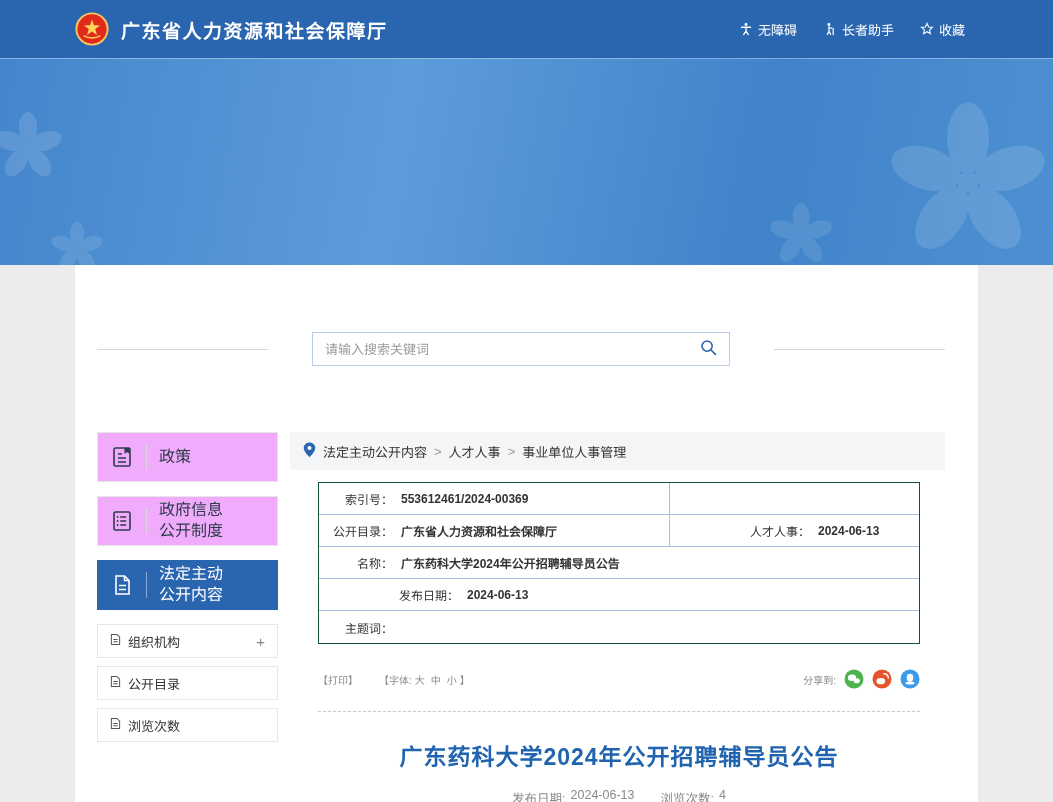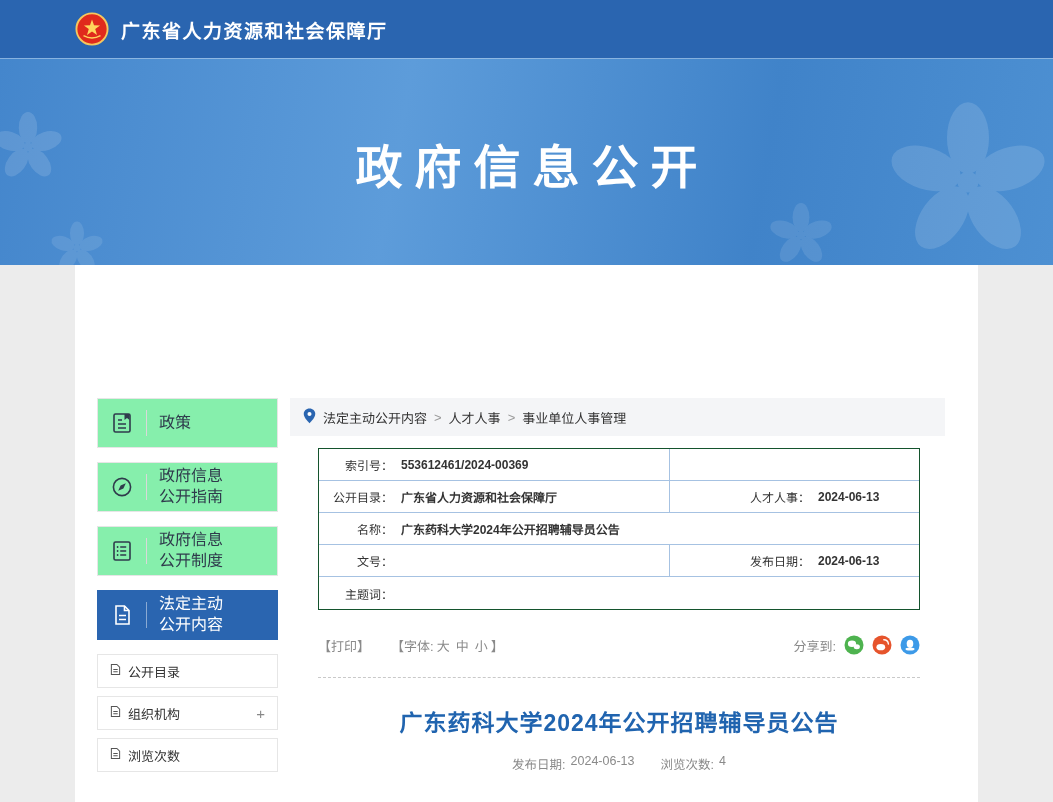--- a/index.html
+++ b/index.html
@@ -58,21 +58,21 @@
     width:42px; height:100%; border:none; background:transparent;
     display:flex; align-items:center; justify-content:center; cursor:pointer;
   }
 
   
   .columns { display:flex; gap:12px; margin-top:66px; }
 
   
   .sidebar { width:181px; flex:none; }
   .side-item {
-    height:50px; background:#86efac; border:1px solid #e6e6e6;
+    height:50px; background:#f0abfc; border:1px solid #e6e6e6;
     display:flex; align-items:center; margin-bottom:14px;
     cursor:pointer; color:#2f3b4c;
   }
   .side-icon { width:48px; display:flex; justify-content:center; color:#2f3b4c; flex:none; }
   .side-sep { width:1px; height:26px; background:#d9d9d9; flex:none; }
   .side-label { font-size:16px; width:70px; margin-left:12px; line-height:1.3; }
   .side-item.active { background:#2a65b0; border-color:#2a65b0; color:#fff; }
   .side-item.active .side-icon { color:#fff; }
   .side-item.active .side-sep { background:rgba(255,255,255,.45); }
   .sub-item {
@@ -100,21 +100,21 @@
   .tcell.c-left { width:58.5%; border-right:1px solid #a6c2e2; }
   .tcell.c-right { flex:1; }
   .tcell.c-full { width:100%; }
   .tlabel { flex:none; text-align:right; }
   .c-left .tlabel, .c-full .tlabel { width:74px; }
   .c-right .tlabel { width:140px; }
   .tvalue { margin-left:8px; white-space:nowrap;font-weight:bold; }
 
   .article-toolbar {
     display:flex; align-items:center; justify-content:space-between;
-    margin-top:25px; font-size:13px; color:#8a8a8a;
+    margin-top:25px; font-size:10px; color:#8a8a8a;
   }
   .tool-left { display:flex; align-items:center; gap:10px; }
   .tool-link { color:#8a8a8a; cursor:pointer; }
   .font-group { display:flex; align-items:center;margin-left:11px; }
   .font-size-btn { color:#8a8a8a; cursor:pointer; margin:0 3px; }
   .tool-right { display:flex; align-items:center; gap:8px; }
   .share-btn { width:20px; height:20px; border-radius:50%; cursor:pointer; display:flex; }
 
   .dashed { border-top:1px dashed #c9c9c9; margin-top:22px; }
 
@@ -137,20 +137,48 @@
     <span class="emblem">
       <svg viewBox="0 0 36 36" width="34" height="34">
         <circle cx="18" cy="18" r="16.5" fill="#e02a1c"></circle>
         <circle cx="18" cy="18" r="16.5" fill="none" stroke="#f6c75c" stroke-width="2"></circle>
         <polygon fill="#ffd65c" points="18,8 20.12,14.09 26.56,14.22 21.42,18.11 23.29,24.28 18,20.6 12.71,24.28 14.58,18.11 9.44,14.22 15.88,14.09"></polygon>
         <path d="M9 25 Q18 30 27 25" stroke="#ffd65c" stroke-width="1.6" fill="none"></path>
       </svg>
     </span>
     <span class="site-title">广东省人力资源和社会保障厅</span>
   </div>
+  <nav class="topbar-links">
+    <a class="topbar-link">
+      <span class="ticon">
+        <svg width="14" height="14" viewBox="0 0 16 16">
+          <circle cx="8" cy="2.8" r="1.7" fill="#fff"></circle>
+          <path d="M2.8 6 L13.2 6 M8 6 L8 10.3 M8 10.3 L5.3 14.3 M8 10.3 L10.7 14.3" stroke="#fff" stroke-width="1.5" fill="none" stroke-linecap="round"></path>
+        </svg>
+      </span>
+      <span>无障碍</span>
+    </a>
+    <a class="topbar-link">
+      <span class="ticon">
+        <svg width="14" height="14" viewBox="0 0 16 16">
+          <circle cx="6.8" cy="2.8" r="1.7" fill="#fff"></circle>
+          <path d="M6.8 5 L6.8 10.5 M6.8 7 L10 7 M6.8 10.5 L4.8 14.3 M6.8 10.5 L8.8 14.3 M11.6 7.4 L11.6 14.3" stroke="#fff" stroke-width="1.4" fill="none" stroke-linecap="round"></path>
+        </svg>
+      </span>
+      <span>长者助手</span>
+    </a>
+    <a class="topbar-link">
+      <span class="ticon">
+        <svg width="14" height="14" viewBox="0 0 16 16">
+          <path d="M8 1.5 L9.8 5.6 L14.3 6 L10.9 9 L11.9 13.4 L8 11.1 L4.1 13.4 L5.1 9 L1.7 6 L6.2 5.6 Z" fill="none" stroke="#fff" stroke-width="1.2"></path>
+        </svg>
+      </span>
+      <span>收藏</span>
+    </a>
+  </nav>
 </header>
 
 <section class="banner">
   <svg class="flower" style="left:-18px;top:42px;width:92px;height:92px;" viewBox="0 0 100 100" fill="#fff">
     <ellipse cx="50" cy="29" rx="10" ry="17"></ellipse>
       <ellipse cx="50" cy="29" rx="10" ry="17" transform="rotate(72 50 50)"></ellipse>
       <ellipse cx="50" cy="29" rx="10" ry="17" transform="rotate(144 50 50)"></ellipse>
       <ellipse cx="50" cy="29" rx="10" ry="17" transform="rotate(216 50 50)"></ellipse>
       <ellipse cx="50" cy="29" rx="10" ry="17" transform="rotate(288 50 50)"></ellipse>
       <circle cx="50" cy="50" r="5"></circle>
@@ -172,53 +200,57 @@
       <circle cx="50" cy="50" r="5"></circle>
   </svg>
   <svg class="flower" style="right:210px;bottom:-12px;width:84px;height:84px;opacity:.1;" viewBox="0 0 100 100" fill="#fff">
     <ellipse cx="50" cy="29" rx="10" ry="17"></ellipse>
       <ellipse cx="50" cy="29" rx="10" ry="17" transform="rotate(72 50 50)"></ellipse>
       <ellipse cx="50" cy="29" rx="10" ry="17" transform="rotate(144 50 50)"></ellipse>
       <ellipse cx="50" cy="29" rx="10" ry="17" transform="rotate(216 50 50)"></ellipse>
       <ellipse cx="50" cy="29" rx="10" ry="17" transform="rotate(288 50 50)"></ellipse>
       <circle cx="50" cy="50" r="5"></circle>
   </svg>
-  <h1 class="banner-title">政府信息公开</h1>
 </section>
 
 <div class="content-wrap">
   <div class="card">
 
+    <div class="search-row">
+      <div class="rule"></div>
+      <div class="search-box">
+        <input class="search-input" type="text" placeholder="请输入搜索关键词" style="">
+        <button class="search-btn">
+          <span>
+            <svg width="17" height="17" viewBox="0 0 18 18" fill="none" stroke="#2a65b0" stroke-width="1.7">
+              <circle cx="7.5" cy="7.5" r="5.4"></circle>
+              <path d="M11.7 11.7 L16.3 16.3" stroke-linecap="round"></path>
+            </svg>
+          </span>
+        </button>
+      </div>
+      <div class="rule"></div>
+    </div>
 
     <div class="columns">
 
       <aside class="sidebar">
 
         <div class="side-item">
           <span class="side-icon">
             <svg width="24" height="24" viewBox="0 0 24 24" fill="none" stroke="currentColor" stroke-width="1.6">
               <rect x="4" y="3" width="16" height="18" rx="1.5"></rect>
               <path d="M8 9h4 M8 13h8 M8 17h8"></path>
               <path d="M14.5 3 v6 l2.5 -2 2.5 2 v-6" fill="currentColor" stroke="none"></path>
             </svg>
           </span>
           <span class="side-sep"></span>
           <span class="side-label">政策</span>
         </div>
 
-        <div class="side-item">
-          <span class="side-icon">
-            <svg width="24" height="24" viewBox="0 0 24 24" fill="none" stroke="currentColor" stroke-width="1.6">
-              <circle cx="12" cy="12" r="8.6"></circle>
-              <path d="M15.8 8.2 L13.4 13.4 L8.2 15.8 L10.6 10.6 Z" fill="currentColor" stroke="none"></path>
-            </svg>
-          </span>
-          <span class="side-sep"></span>
-          <span class="side-label">政府信息公开指南</span>
-        </div>
 
         <div class="side-item">
           <span class="side-icon">
             <svg width="24" height="24" viewBox="0 0 24 24" fill="none" stroke="currentColor" stroke-width="1.6">
               <rect x="4" y="3" width="16" height="18" rx="1.5"></rect>
               <circle cx="7.6" cy="8" r="0.9" fill="currentColor" stroke="none"></circle>
               <circle cx="7.6" cy="12" r="0.9" fill="currentColor" stroke="none"></circle>
               <circle cx="7.6" cy="16" r="0.9" fill="currentColor" stroke="none"></circle>
               <path d="M10.2 8h6 M10.2 12h6 M10.2 16h6"></path>
             </svg>
@@ -239,33 +271,33 @@
           <span class="side-label">法定主动公开内容</span>
         </div>
 
         <div class="sub-item">
           <span>
             <svg width="11" height="13" viewBox="0 0 12 13" fill="none" stroke="#555" stroke-width="1.1">
               <path d="M1.5 1 h6 l3 3 v8 h-9 Z"></path>
                 <path d="M3.6 6.5h4.8 M3.6 9h4.8"></path>
             </svg>
           </span>
-          <span>公开目录</span>
-          <span class="sub-plus"></span>
+          <span>组织机构</span>
+          <span class="sub-plus">+</span>
         </div>
 
         <div class="sub-item">
           <span>
             <svg width="11" height="13" viewBox="0 0 12 13" fill="none" stroke="#555" stroke-width="1.1">
               <path d="M1.5 1 h6 l3 3 v8 h-9 Z"></path>
                 <path d="M3.6 6.5h4.8 M3.6 9h4.8"></path>
             </svg>
           </span>
-          <span>组织机构</span>
-          <span class="sub-plus">+</span>
+          <span>公开目录</span>
+          <span class="sub-plus"></span>
         </div>
 
         <div class="sub-item">
           <span>
             <svg width="11" height="13" viewBox="0 0 12 13" fill="none" stroke="#555" stroke-width="1.1">
               <path d="M1.5 1 h6 l3 3 v8 h-9 Z"></path>
                 <path d="M3.6 6.5h4.8 M3.6 9h4.8"></path>
             </svg>
           </span>
           <span>浏览次数</span>
@@ -309,24 +341,20 @@
                 <span class="tvalue">2024-06-13</span>
               </div>
             </div>
             <div class="trow">
               <div class="tcell c-full">
                 <span class="tlabel">名称：</span>
                 <span class="tvalue">广东药科大学2024年公开招聘辅导员公告</span>
               </div>
             </div>
             <div class="trow">
-              <div class="tcell c-left">
-                <span class="tlabel">文号：</span>
-                <span class="tvalue"></span>
-              </div>
               <div class="tcell c-right">
                 <span class="tlabel">发布日期：</span>
                 <span class="tvalue">2024-06-13</span>
               </div>
             </div>
             <div class="trow">
               <div class="tcell c-full">
                 <span class="tlabel">主题词：</span>
                 <span class="tvalue"></span>
               </div>

